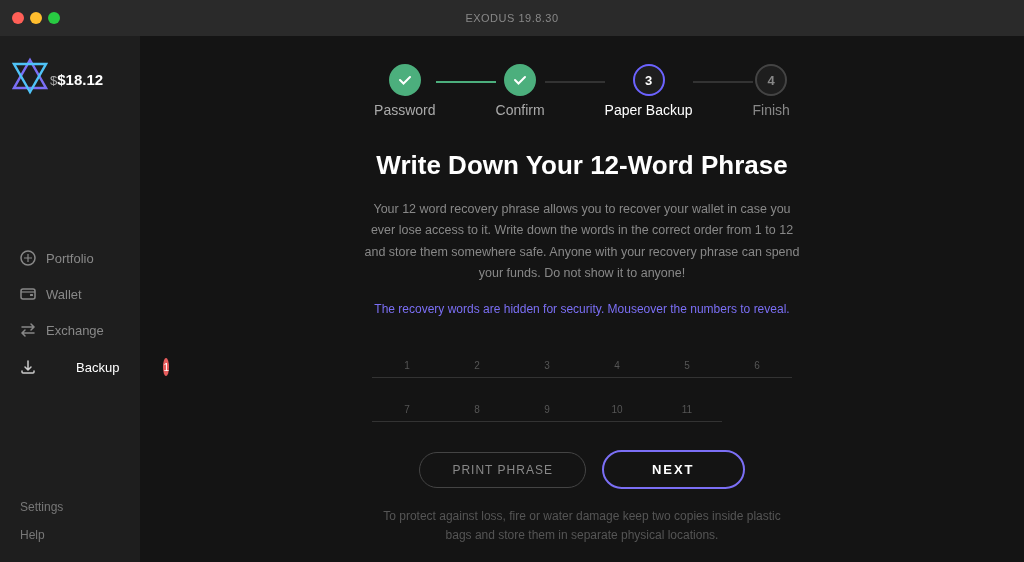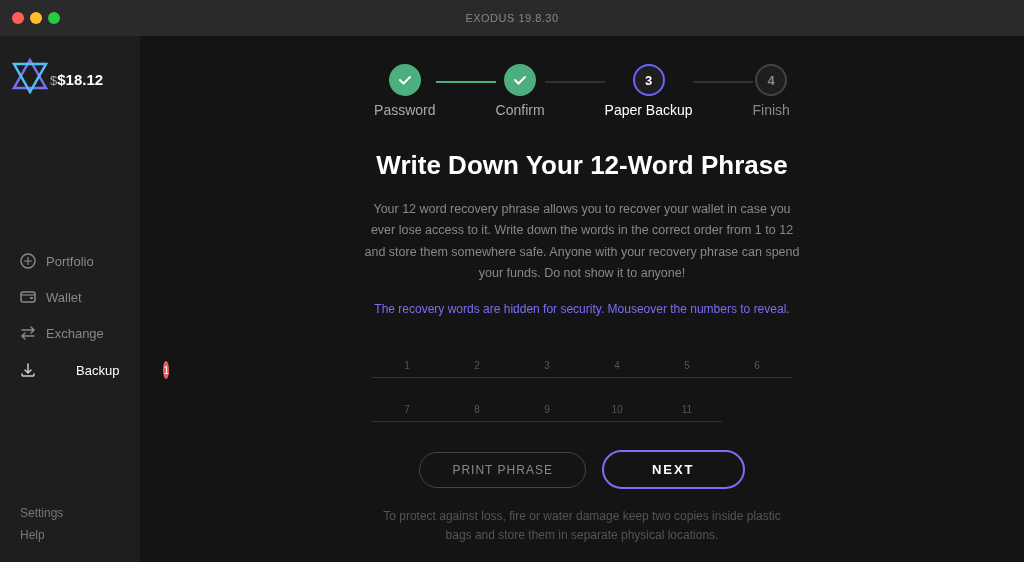--- a/index.html
+++ b/index.html
@@ -113,21 +113,21 @@
       align-items: center;
       justify-content: center;
       font-size: 10px;
       color: #fff;
       margin-left: 4px;
     }
     .sidebar-bottom {
       padding: 0 20px;
       display: flex;
       flex-direction: column;
-      gap: 8px;
+      gap: 14px;
     }
     .sidebar-bottom-item {
       color: #777;
       font-size: 12px;
       cursor: pointer;
     }
 
     
     .main-content {
       flex: 1;

